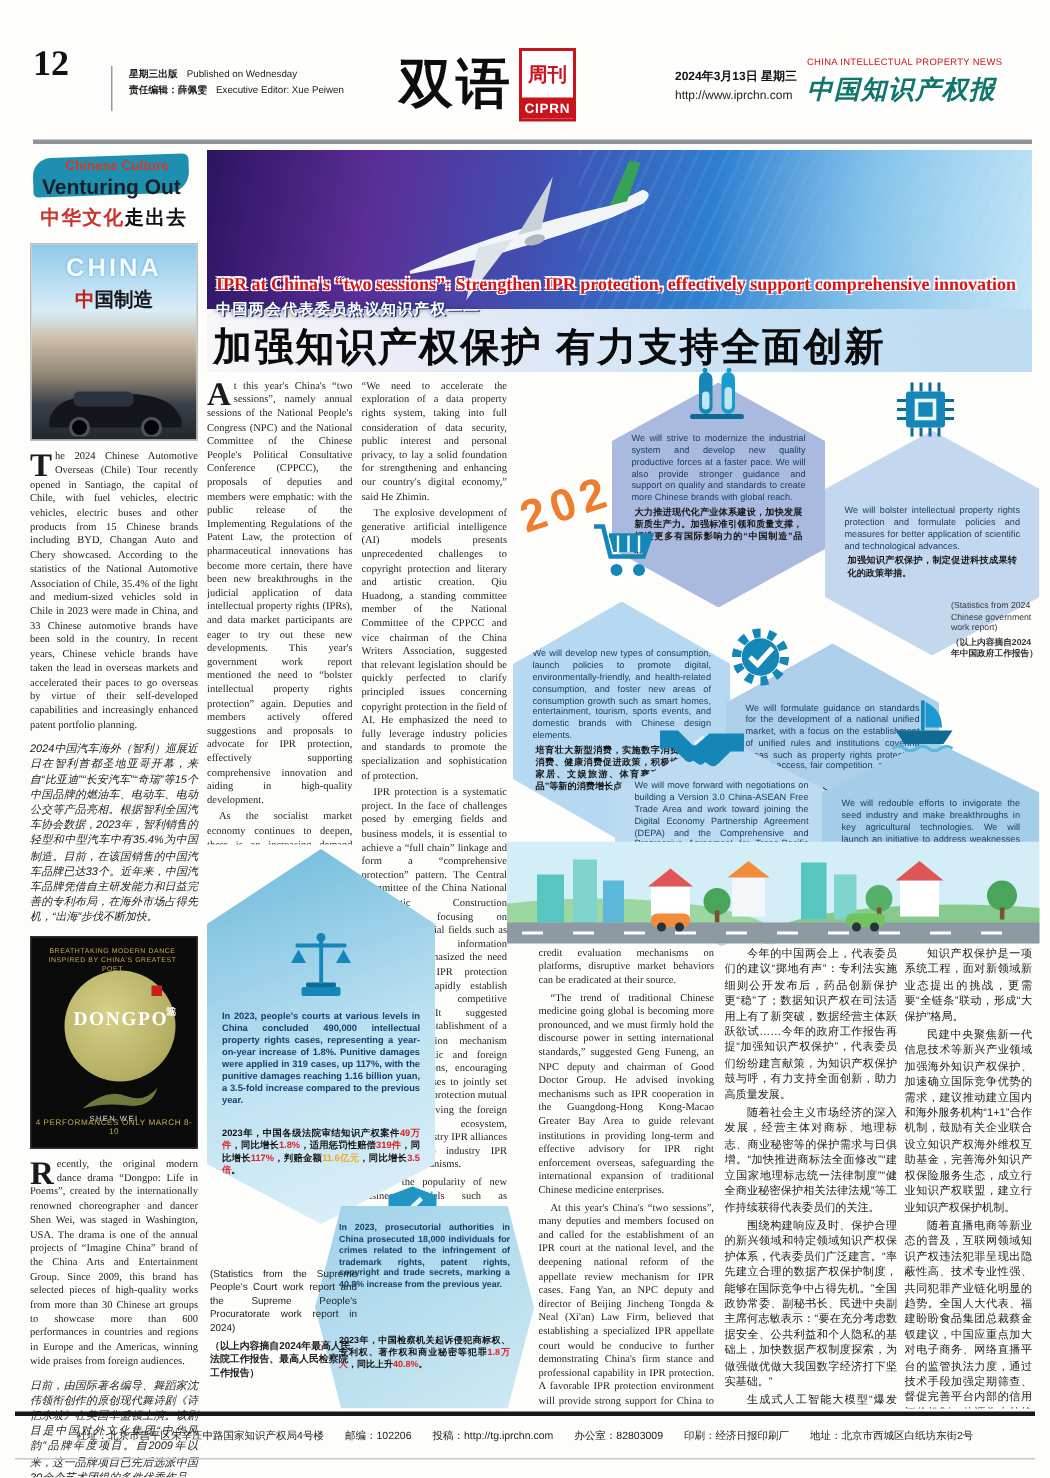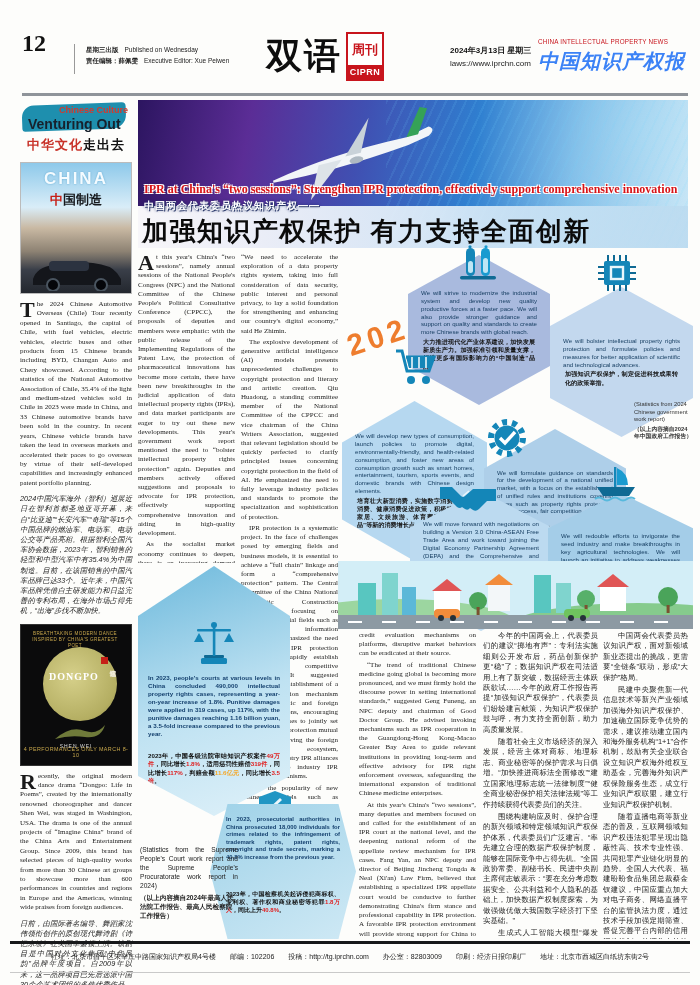--- a/index.html
+++ b/index.html
@@ -14,49 +14,49 @@
   .pubinfo b{margin-right:6px;}
   .masthead{position:absolute;left:244px;top:2px;display:flex;align-items:stretch;}
   .mast-main{font-size:36px;font-weight:bold;color:#0d0d0d;letter-spacing:2px;font-family:"Liberation Serif",serif;}
   .mast-box{width:34px;margin-left:4px;border:2px solid #c8151d;display:flex;flex-direction:column;}
   .mast-sub{flex:1;color:#c8151d;font-weight:bold;font-size:13px;display:flex;align-items:center;justify-content:center;background:#fff;}
   .mast-logo{background:#c8151d;color:#fff;font-weight:bold;font-size:9px;text-align:center;padding:2px 0;letter-spacing:.5px;}
   .dateblock{position:absolute;left:428px;top:14px;font-size:8px;line-height:13px;color:#111;font-weight:bold;}
   .dateblock .url{font-weight:normal;color:#222;}
   .brand{position:absolute;right:0;top:8px;text-align:left;width:150px;}
   .brand-en{font-size:6.3px;color:#c8151d;letter-spacing:.2px;}
-  .brand-cn{font-family:"Liberation Serif",serif;font-style:italic;font-weight:bold;font-size:20px;color:#3b82f6;margin-top:3px;letter-spacing:1px;}
+  .brand-cn{font-family:"Liberation Serif",serif;font-style:italic;font-weight:bold;font-size:17px;color:#0f766e;margin-top:3px;letter-spacing:1px;}
   .header-rule{position:absolute;left:22px;top:93px;width:666px;height:3px;background:#8f949a;}
 
   
   .sidebar{position:absolute;left:20px;top:102px;width:112px;}
   .col-head{position:relative;height:56px;}
   .brush{position:absolute;left:2px;top:2px;width:104px;height:26px;background:#1e8fae;border-radius:12px 4px 14px 3px;transform:rotate(-2deg);}
-  .col-head .t1{position:absolute;left:8px;top:3px;font-size:9px;font-weight:bold;color:#d23a2e;width:100px;text-align:right;}
+  .col-head .t1{position:absolute;left:8px;top:3px;font-size:9px;font-weight:bold;color:#d23a2e;width:100px;text-align:center;}
   .col-head .t2{position:absolute;left:8px;top:14px;font-size:14px;font-weight:bold;color:#17212c;width:100px;text-align:left;}
   .col-head .cn{position:absolute;left:0;top:34px;width:112px;text-align:center;font-size:13px;font-weight:bold;letter-spacing:1px;}
   .col-head .cn .red{color:#c8332a;}
   .col-head .cn .blk{color:#111;}
 
   .china-cover{position:relative;height:130px;margin-top:4px;border:1px solid #bbb;
      background:linear-gradient(to bottom,#8ec9ea 0%,#d9edf8 34%,#c9b9a3 50%,#8d8273 68%,#3a3f49 82%,#23272e 100%);overflow:hidden;}
   .china-cover .mag{position:absolute;left:0;top:6px;width:100%;text-align:center;font-size:17px;font-weight:bold;color:#f4fbff;letter-spacing:2px;text-shadow:0 0 2px #5aa6d0;}
   .china-cover .calli{position:absolute;left:0;top:28px;width:100%;text-align:center;font-size:13px;font-weight:bold;color:#15181c;font-family:"Liberation Serif",serif;}
   .china-cover .calli .r{color:#c62018;}
   .cover-car{position:absolute;left:4px;bottom:2px;}
 
   .side-p{font-family:"Liberation Serif",serif;font-size:7px;line-height:9.4px;text-align:justify;margin:6px 0 0;color:#1a1a1a;}
   .side-p.cn{font-family:"Liberation Sans",sans-serif;font-size:7.3px;line-height:10.2px;color:#222;font-style:italic;}
   .side-p.cn::first-line{}
   .drop::first-letter{float:left;font-size:22px;line-height:17px;padding:1px 2px 0 0;font-weight:bold;font-family:"Liberation Serif",serif;}
 
   .dongpo{position:relative;height:140px;margin-top:7px;background:#0b0b0c;border:1px solid #333;overflow:hidden;}
   .dongpo .tag{position:absolute;left:4px;top:6px;width:100px;text-align:center;font-size:4.6px;line-height:6px;color:#c9a84c;letter-spacing:.4px;}
   .dongpo .moon{position:absolute;left:22px;top:22px;width:74px;height:74px;border-radius:50%;background:radial-gradient(circle at 40% 40%,#d6d08a,#b4ae62 70%,#8f8a45);}
-  .dongpo .title{position:absolute;left:28px;top:46px;font-size:10px;font-weight:bold;color:#fff;letter-spacing:1px;font-family:"Liberation Serif",serif;}
+  .dongpo .title{position:absolute;left:28px;top:46px;font-size:13px;font-weight:bold;color:#fff;letter-spacing:1px;font-family:"Liberation Serif",serif;}
   .dongpo .seal{position:absolute;left:80px;top:32px;width:7px;height:7px;background:#c62018;}
   .dongpo .vt{position:absolute;left:88px;top:40px;width:8px;font-size:6.5px;line-height:7px;color:#f3efe2;writing-mode:vertical-rl;}
   .dongpo .dancer{position:absolute;left:30px;top:96px;}
   .dongpo .credit{position:absolute;left:0;bottom:16px;width:100%;text-align:center;font-size:5px;color:#ddd;letter-spacing:1px;}
   .dongpo .dates{position:absolute;left:0;bottom:7px;width:100%;text-align:center;font-size:5.4px;color:#c9a84c;letter-spacing:.4px;}
 
   
   .main{position:absolute;left:138px;top:100px;width:550px;}
   .banner{position:relative;width:550px;height:148px;overflow:hidden;
      background:linear-gradient(100deg,#2c1560 0%,#5b2d96 20%,#4050b2 40%,#2f7fd0 60%,#7db9e6 78%,#cfe6f5 100%);}
@@ -143,21 +143,21 @@
     </div>
     <div class="masthead">
       <span class="mast-main">双语</span>
       <span class="mast-box">
         <span class="mast-sub">周刊</span>
         <span class="mast-logo">CIPRN</span>
       </span>
     </div>
     <div class="dateblock">
       <div>2024年3月13日 星期三</div>
-      <div class="url">laws://www.iprchn.com</div>
+      <div class="url">http://www.iprchn.com</div>
     </div>
     <div class="brand">
       <div class="brand-en">CHINA INTELLECTUAL PROPERTY NEWS</div>
       <div class="brand-cn">中国知识产权报</div>
     </div>
   </div>
   <div class="header-rule"></div>
 
   <div class="sidebar">
     <div class="col-head">
@@ -236,21 +236,21 @@
 
       </div>
 
       <div class="cncol" id="cncol1">
         <p>今年的中国两会上，代表委员们的建议“掷地有声”：专利法实施细则公开发布后，药品创新保护更“稳”了；数据知识产权在司法适用上有了新突破，数据经营主体跃跃欲试……今年的政府工作报告再提“加强知识产权保护”，代表委员们纷纷建言献策，为知识产权保护鼓与呼，有力支持全面创新，助力高质量发展。</p>
         <p>随着社会主义市场经济的深入发展，经营主体对商标、地理标志、商业秘密等的保护需求与日俱增。“加快推进商标法全面修改”“建立国家地理标志统一法律制度”“健全商业秘密保护相关法律法规”等工作持续获得代表委员们的关注。</p>
         <p>围绕构建响应及时、保护合理的新兴领域和特定领域知识产权保护体系，代表委员们广泛建言。“率先建立合理的数据产权保护制度，能够在国际竞争中占得先机。”全国政协常委、副秘书长、民进中央副主席何志敏表示：“要在充分考虑数据安全、公共利益和个人隐私的基础上，加快数据产权制度探索，为做强做优做大我国数字经济打下坚实基础。”</p>
         <p>生成式人工智能大模型“爆发式”发展给版权保护和文艺创作带来前所未有的挑战。全国政协常委、中国作协副主席邱华栋建议，尽快完善人工智能相关立法，明确人工智能领域版权保护的原则性问题，充分发挥行业政策、标准等的作用，提升保护专业化水平。</p>
       </div>
       <div class="cncol" id="cncol2">
-        <p>中国两会代表委员热议知识产权，面对新领域新业态提出的挑战，更需要“全链条”联动，形成“大保护”格局。</p>
+        <p>知识产权保护是一项系统工程，面对新领域新业态提出的挑战，更需要“全链条”联动，形成“大保护”格局。</p>
         <p>民建中央聚焦新一代信息技术等新兴产业领域加强海外知识产权保护、加速确立国际竞争优势的需求，建议推动建立国内和海外服务机构“1+1”合作机制，鼓励有关企业联合设立知识产权海外维权互助基金，完善海外知识产权保险服务生态，成立行业知识产权联盟，建立行业知识产权保护机制。</p>
         <p>随着直播电商等新业态的普及，互联网领域知识产权违法犯罪呈现出隐蔽性高、技术专业性强、共同犯罪产业链化明显的趋势。全国人大代表、福建盼盼食品集团总裁蔡金钗建议，中国应重点加大对电子商务、网络直播平台的监管执法力度，通过技术手段加强定期筛查、督促完善平台内部的信用评价机制，从源头上杜绝扰乱市场秩序的行为。</p>
       </div>
 
       <div class="stat-hex1">
         <div class="icon-wrap">
           <svg width="44" height="48" viewBox="0 0 44 48">
             <rect x="9" y="40" width="26" height="6" rx="1.5" fill="#1486b8"></rect>
             <rect x="12" y="37" width="20" height="3" rx="1" fill="#0f6a94"></rect>
             <rect x="20.8" y="9" width="2.6" height="29" fill="#1486b8"></rect>

